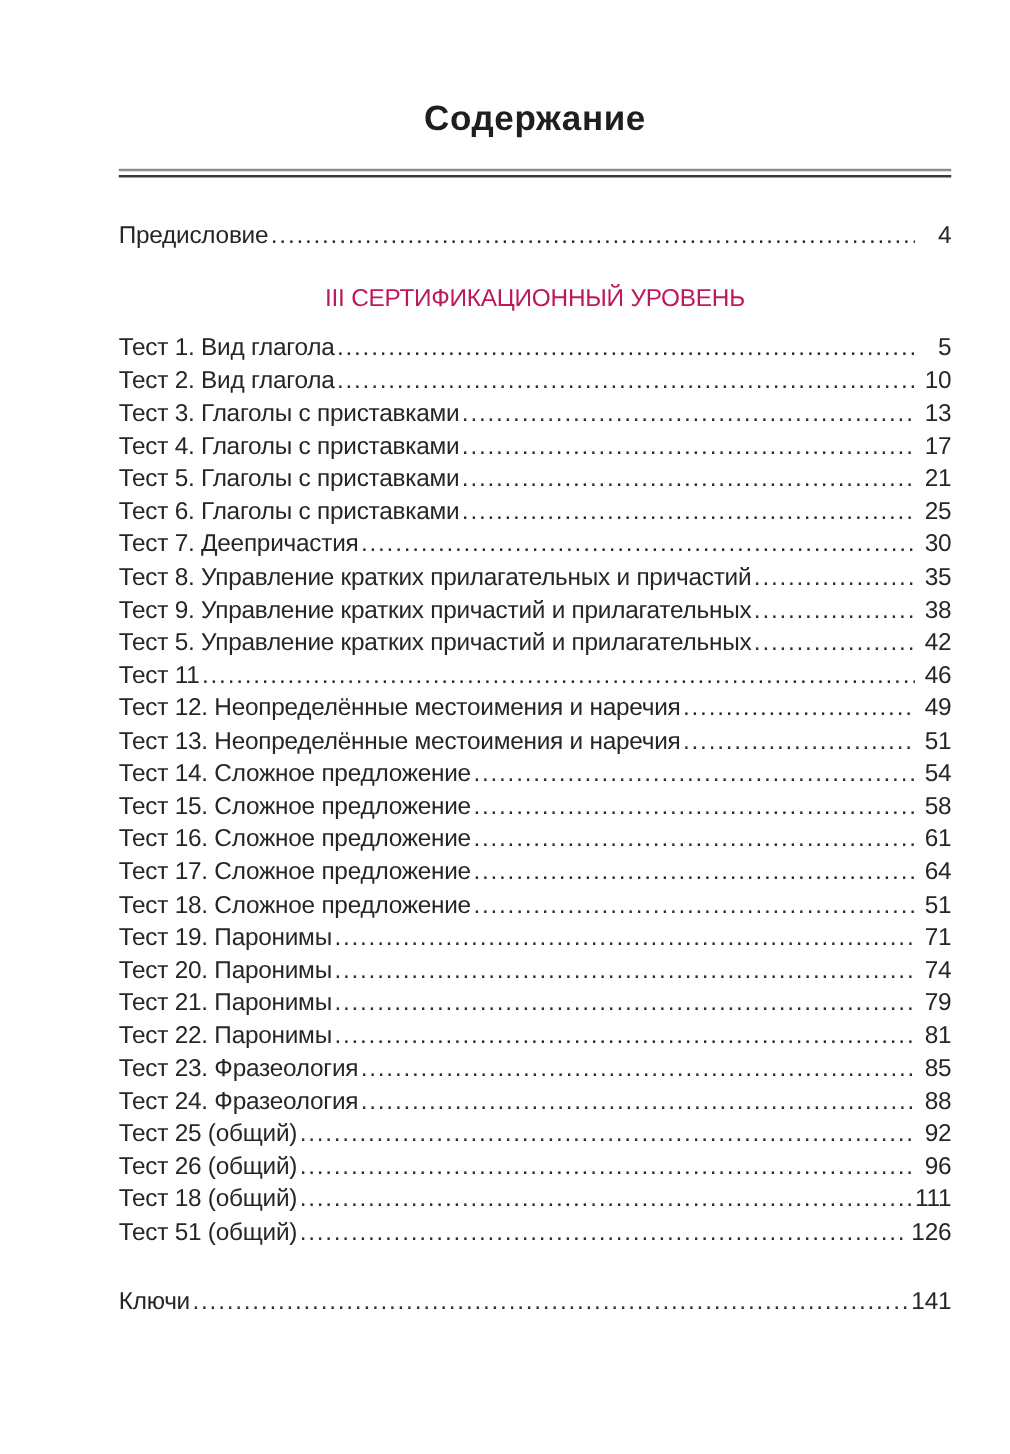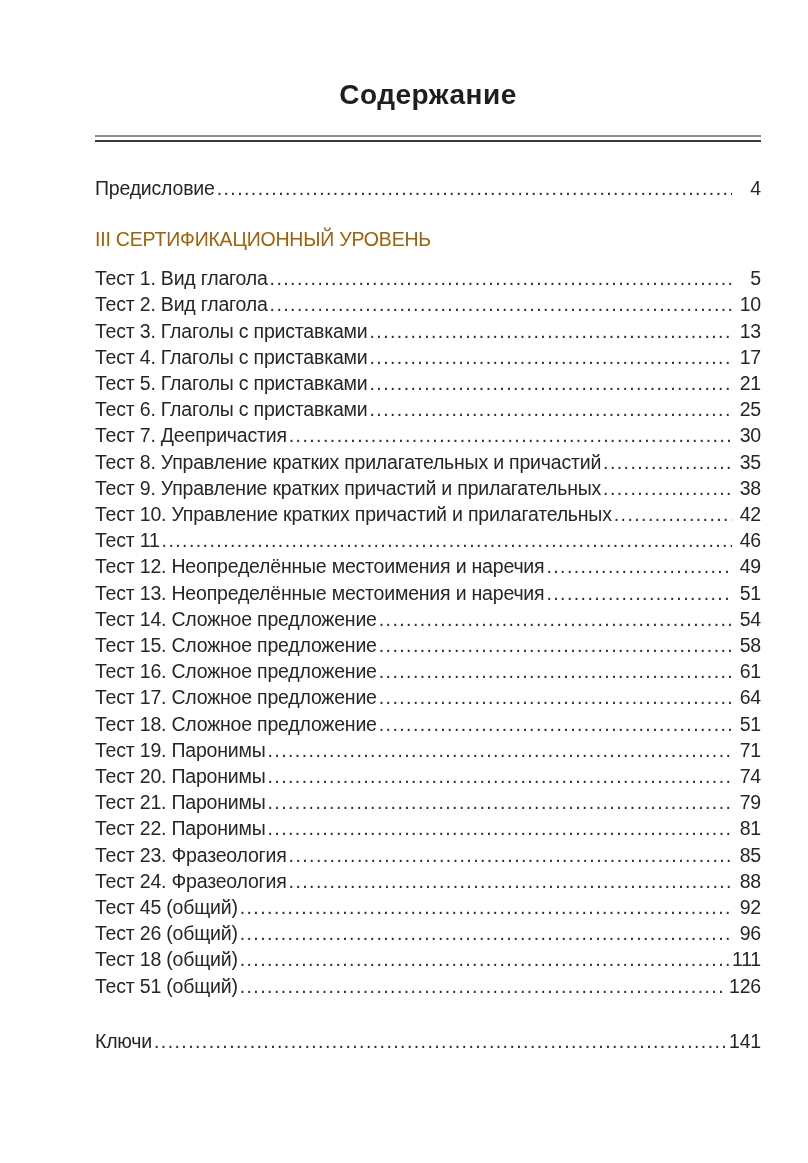--- a/index.html
+++ b/index.html
@@ -67,23 +67,23 @@
     text-align: right;
   }
   .preface-row {
     margin-top: 33px;
   }
   h2.section-heading {
     margin: 25px 0 13px 0;
     font-size: 19.5px;
     line-height: 26px;
     font-weight: 400;
-    text-align: left;
+    text-align: center;
     letter-spacing: -0.2px;
-    color: #a16207;
+    color: #be185d;
   }
   .keys-row {
     margin-top: 29px;
   }
 </style>
 </head>
 <body>
 
 <div class="page">
   <div class="content">
@@ -151,21 +151,21 @@
     <span class="pagenum">35</span>
   </div>
 
   <div class="row">
     <span class="label">Тест 9. Управление кратких причастий и прилагательных</span>
     <span class="dots"></span>
     <span class="pagenum">38</span>
   </div>
 
   <div class="row">
-    <span class="label">Тест 10. Управление кратких причастий и прилагательных</span>
+    <span class="label">Тест 5. Управление кратких причастий и прилагательных</span>
     <span class="dots"></span>
     <span class="pagenum">42</span>
   </div>
 
   <div class="row">
     <span class="label">Тест 11</span>
     <span class="dots"></span>
     <span class="pagenum">46</span>
   </div>
 
@@ -241,21 +241,21 @@
     <span class="pagenum">85</span>
   </div>
 
   <div class="row">
     <span class="label">Тест 24. Фразеология</span>
     <span class="dots"></span>
     <span class="pagenum">88</span>
   </div>
 
   <div class="row">
-    <span class="label">Тест 45 (общий)</span>
+    <span class="label">Тест 25 (общий)</span>
     <span class="dots"></span>
     <span class="pagenum">92</span>
   </div>
 
   <div class="row">
     <span class="label">Тест 26 (общий)</span>
     <span class="dots"></span>
     <span class="pagenum">96</span>
   </div>
 

